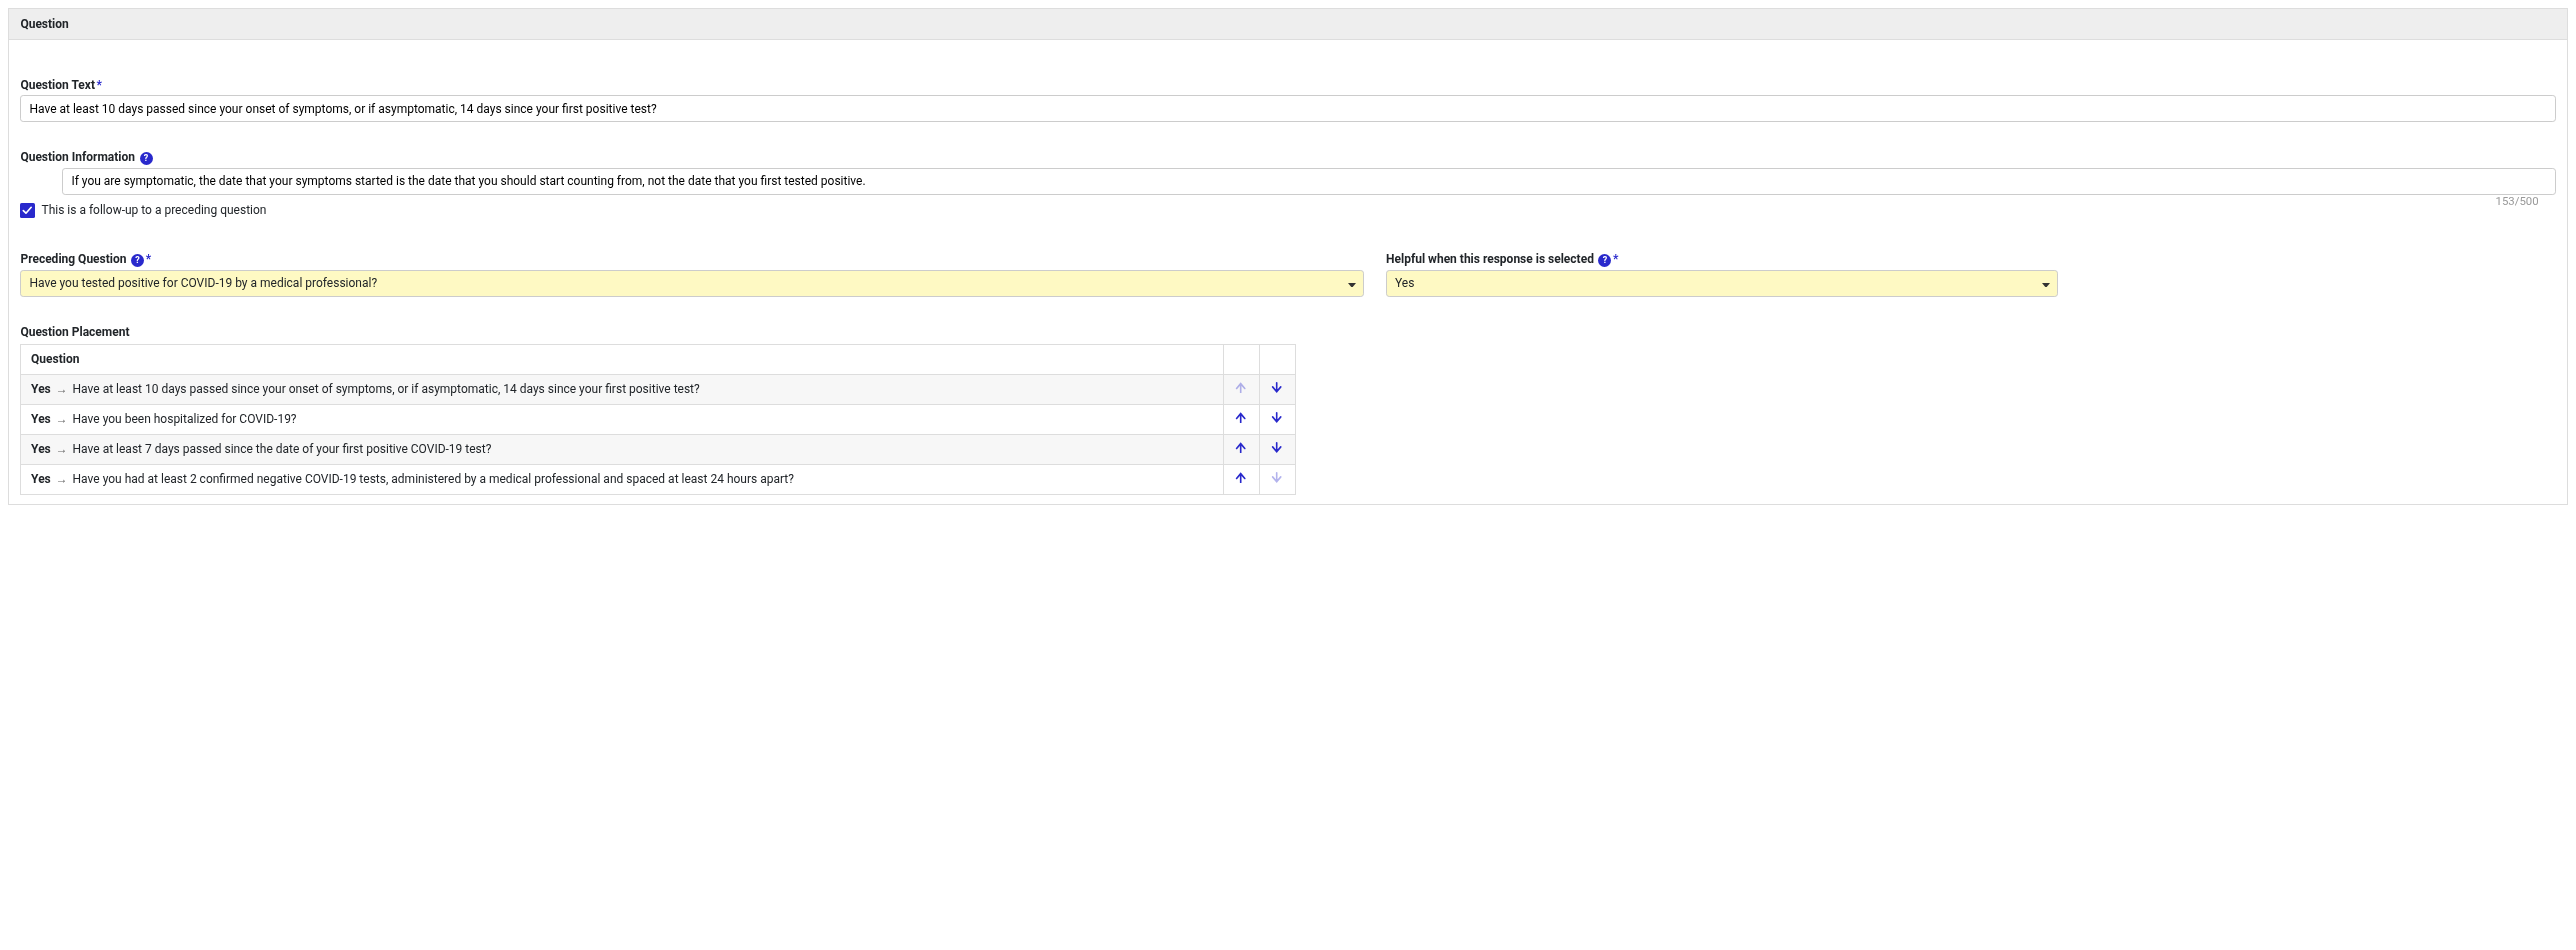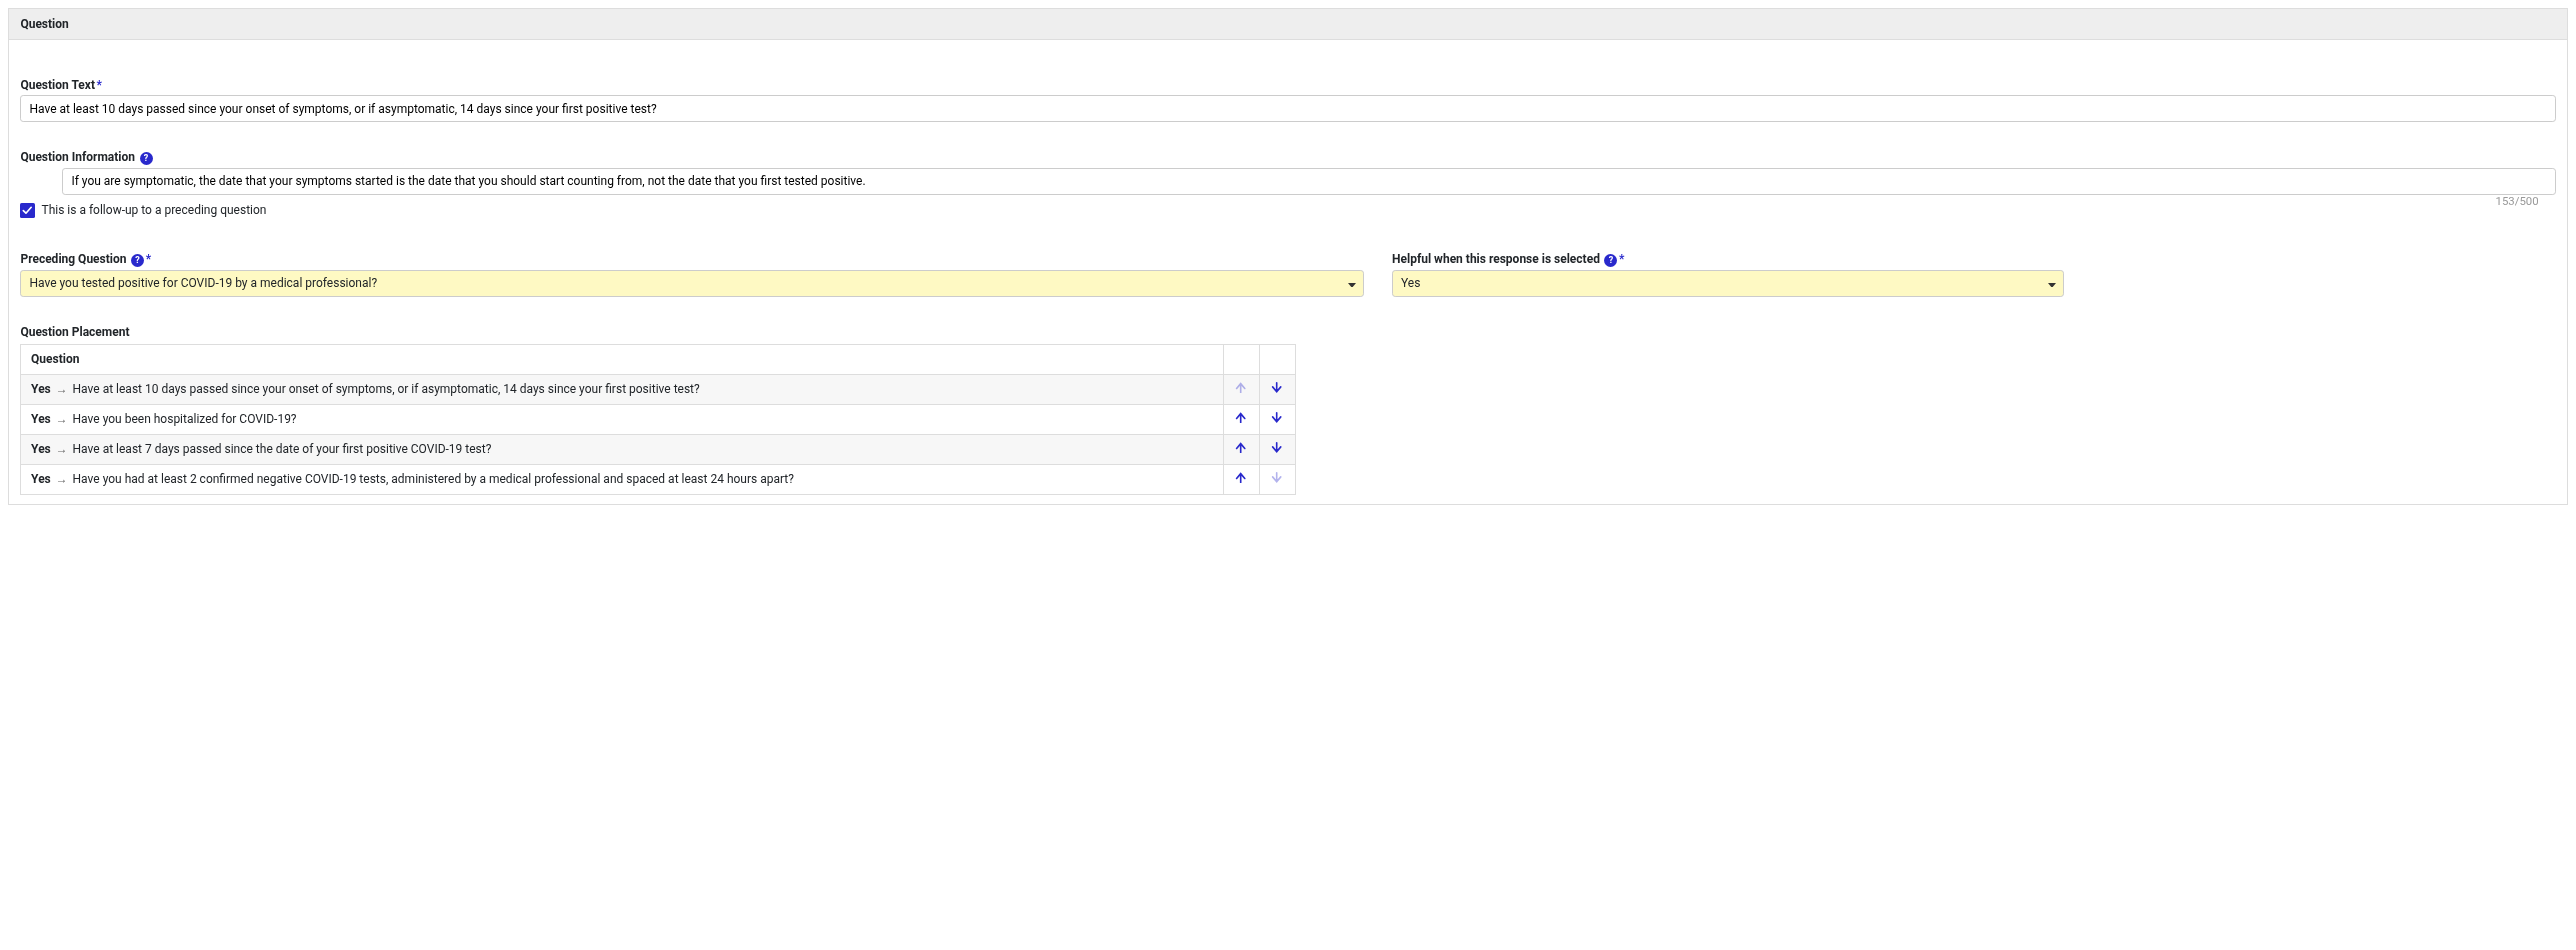--- a/index.html
+++ b/index.html
@@ -92,21 +92,21 @@
       justify-content: center;
       margin-right: 6.5px;
       cursor: pointer;
     }
     .checkbox svg {
       width: 10.5px;
       height: 10.5px;
     }
     .two-col {
       display: flex;
-      gap: 28px;
+      gap: 22px;
     }
     .col-left {
       flex: 0 0 53%;
     }
     .col-right {
       flex: 0 0 26.5%;
     }
     .select-wrap {
       position: relative;
     }

